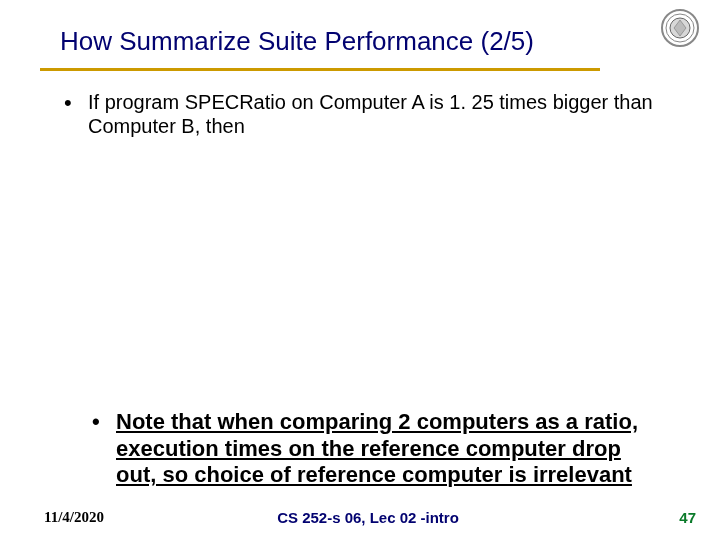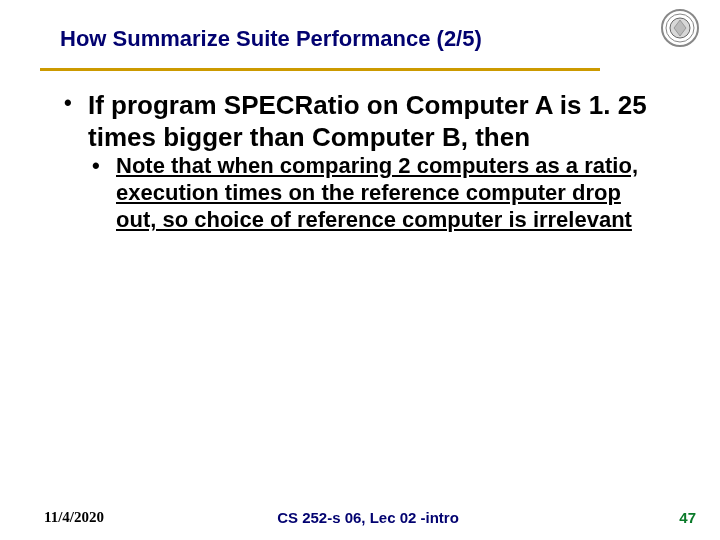--- a/index.html
+++ b/index.html
@@ -37,46 +37,47 @@
   }
   .seal .inner {
     fill: #d8d8d8;
     stroke: #666;
     stroke-width: 1;
   }
   .title {
     position: absolute;
     top: 26px;
     left: 60px;
-    font-size: 22px;
-    font-weight: bold;
+    font-size: 26px;
+    font-weight: normal;
     color: #020270;
     white-space: nowrap;
   }
   .underline {
     position: absolute;
     top: 68px;
     left: 40px;
     width: 560px;
     height: 3px;
     background: #cc9a00;
   }
   .bullets {
     position: absolute;
     top: 90px;
     left: 60px;
     width: 600px;
   }
   .bullet-1 {
-    font-size: 26px;
-    font-weight: bold;
+    font-size: 20px;
+    font-weight: normal;
     color: #000;
     line-height: 1.22;
     padding-left: 28px;
     position: relative;
+    margin-bottom: 270px;
   }
   .bullet-1::before {
     content: "•";
     position: absolute;
     left: 4px;
     top: 0;
     font-size: 22px;
   }
   .bullet-2 {
     font-size: 22px;

